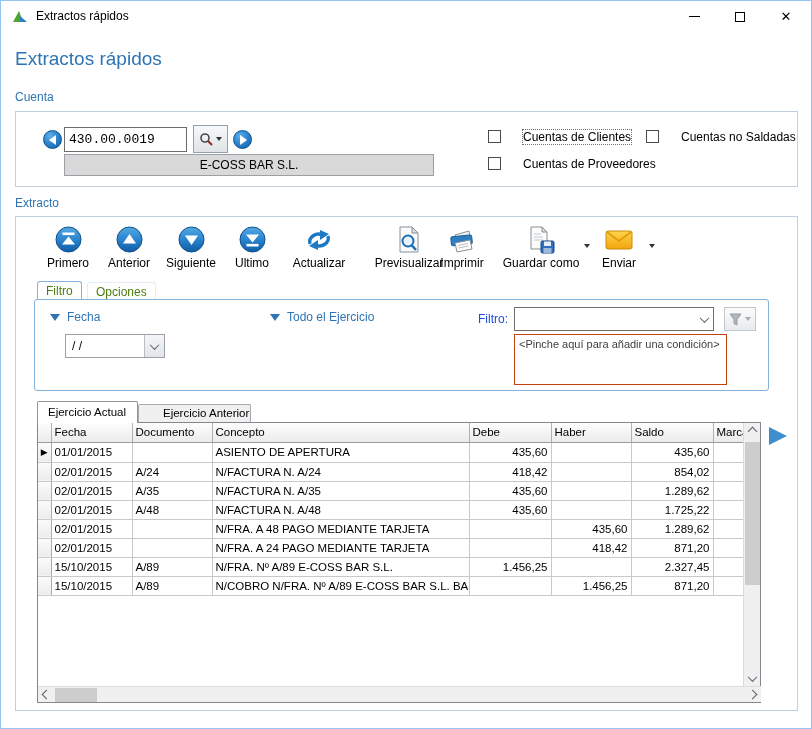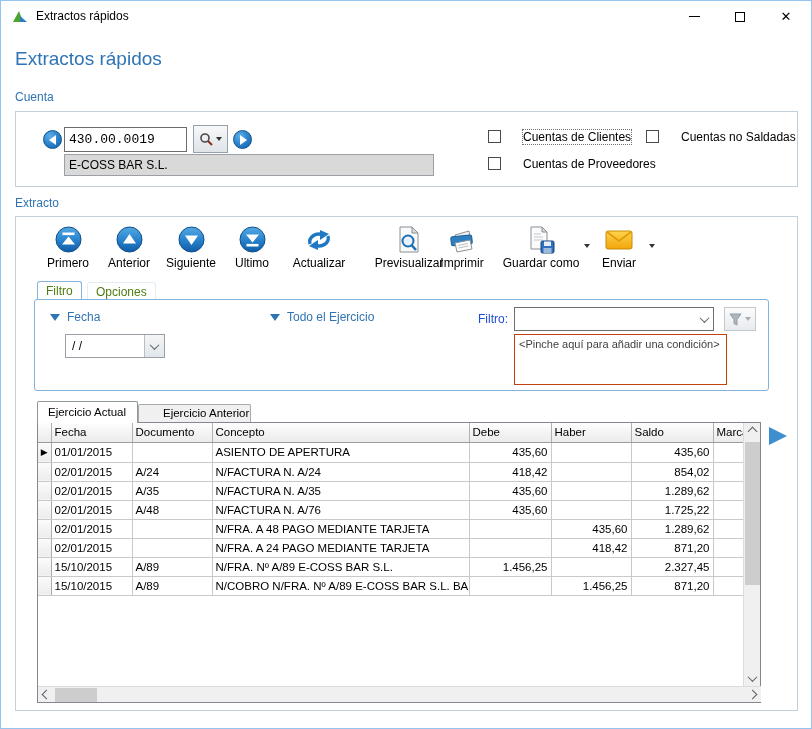--- a/index.html
+++ b/index.html
@@ -30,21 +30,21 @@
   .navcircle { position:absolute; width:19px; height:19px; border-radius:50%;
     background: radial-gradient(circle at 35% 30%, #5fb0e8 0%, #2f86cf 45%, #0f5ca6 100%);
     border:1px solid #0d538f; display:flex; align-items:center; justify-content:center; }
   .navcircle .tri-left { width:0; height:0; border-style:solid; border-width:5px 7px 5px 0; border-color:transparent #fff transparent transparent; margin-right:1px;}
   .navcircle .tri-right { width:0; height:0; border-style:solid; border-width:5px 0 5px 7px; border-color:transparent transparent transparent #fff; margin-left:1px;}
   #acct-input { position:absolute; left:63px; top:126px; width:123px; height:25px; border:1px solid #6b6b6b;
     font-family:"Liberation Mono","DejaVu Sans Mono",monospace; font-size:13px; padding:0 4px; color:#000; background:#fff; }
   #acct-search { position:absolute; left:192px; top:124px; width:35px; height:28px; border:1px solid #94a0ab;
     background:linear-gradient(#f7f8f9,#dfe4e8); display:flex; align-items:center; justify-content:center; gap:3px; cursor:default; }
   #acct-name { position:absolute; left:63px; top:153px; width:370px; height:22px; border:1px solid #9aa0a6;
-    background:#d9d9d9; font-size:12px; padding:0 4px; color:#000; font-family:"Liberation Sans",sans-serif; }
+    background:#d9d9d9; font-size:12px; padding:0 4px; color:#000; font-family:"Liberation Sans",sans-serif;text-align:center; }
   .caret-down { width:0; height:0; border-style:solid; border-width:4px 3.5px 0 3.5px; border-color:#333 transparent transparent transparent; display:inline-block; }
   
   .cb { position:absolute; display:flex; align-items:center; gap:22px; height:15px; cursor:default;padding-left:22px; }
   .cb .box { width:13px; height:13px; background:#fff; border:1px solid #4a4a4a; flex:0 0 auto; }
   .cb .lbl { font-size:12px; color:#000; white-space:nowrap; }
   .cb .lbl.focused { outline:1px dotted #707070; }
   
   .tbtn { position:absolute; top:224px; height:50px; display:flex; flex-direction:column; align-items:center; justify-content:flex-start; cursor:default; }
   .tbtn .ic { height:29px; display:flex; align-items:center; justify-content:center; }
   .tbtn .lbl { font-size:12px; color:#000; margin-top:2px; white-space:nowrap; }
@@ -361,21 +361,21 @@
               <td>N/FACTURA N. A/35</td>
               <td class="num">435,60</td>
               <td class="num"></td>
               <td class="num">1.289,62</td>
               <td></td>
             </tr>
             <tr>
               <td class="sel"></td>
               <td>02/01/2015</td>
               <td>A/48</td>
-              <td>N/FACTURA N. A/76</td>
+              <td>N/FACTURA N. A/48</td>
               <td class="num">435,60</td>
               <td class="num"></td>
               <td class="num">1.725,22</td>
               <td></td>
             </tr>
             <tr>
               <td class="sel"></td>
               <td>02/01/2015</td>
               <td></td>
               <td>N/FRA. A 48 PAGO MEDIANTE TARJETA</td>

